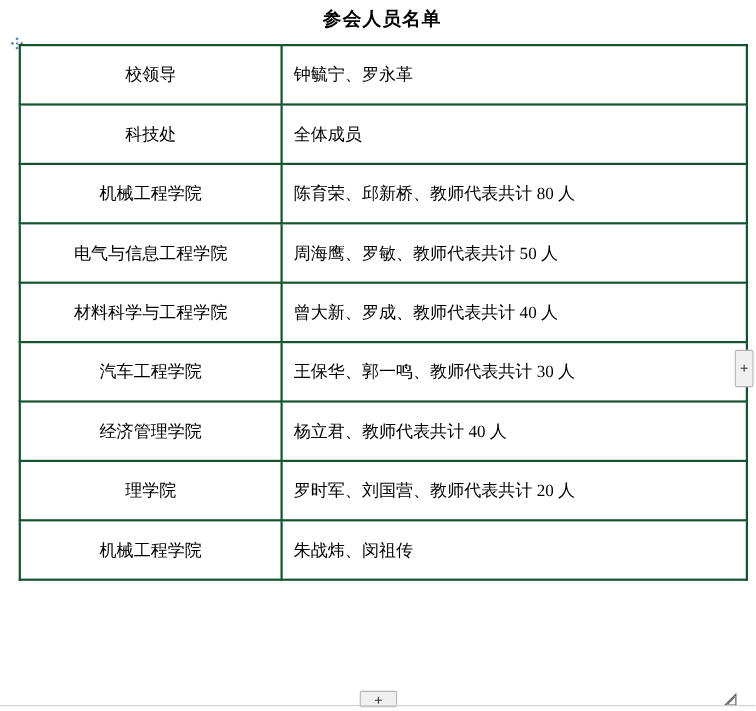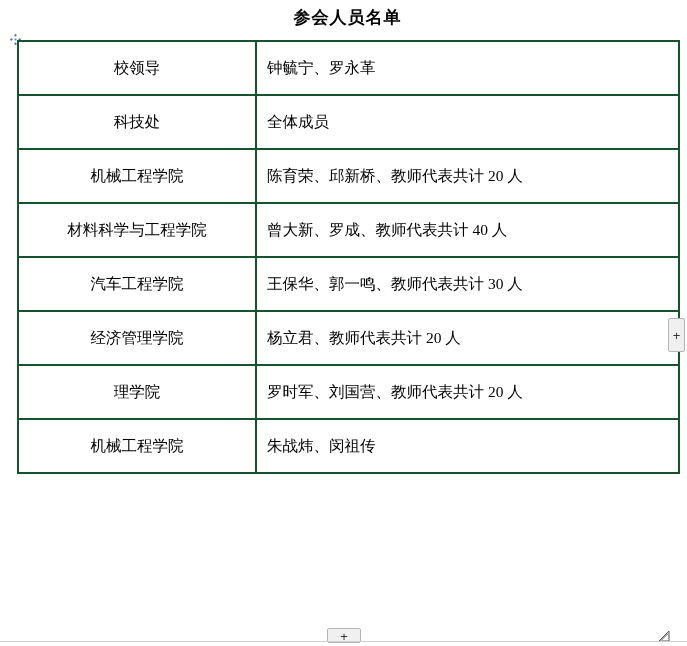--- a/index.html
+++ b/index.html
@@ -156,33 +156,37 @@
       <tr>
         <td class="col-unit">校领导</td>
         <td class="col-people">钟毓宁、罗永革</td>
       </tr>
       <tr>
         <td class="col-unit">科技处</td>
         <td class="col-people">全体成员</td>
       </tr>
       <tr>
         <td class="col-unit">机械工程学院</td>
-        <td class="col-people">陈育荣、邱新桥、教师代表共计 20 人</td>
+        <td class="col-people">陈育荣、邱新桥、教师代表共计 80 人</td>
+      </tr>
+      <tr>
+        <td class="col-unit">电气与信息工程学院</td>
+        <td class="col-people">周海鹰、罗敏、教师代表共计 50 人</td>
       </tr>
       <tr>
         <td class="col-unit">材料科学与工程学院</td>
         <td class="col-people">曾大新、罗成、教师代表共计 40 人</td>
       </tr>
       <tr>
         <td class="col-unit">汽车工程学院</td>
         <td class="col-people">王保华、郭一鸣、教师代表共计 30 人</td>
       </tr>
       <tr>
         <td class="col-unit">经济管理学院</td>
-        <td class="col-people">杨立君、教师代表共计 20 人</td>
+        <td class="col-people">杨立君、教师代表共计 40 人</td>
       </tr>
       <tr>
         <td class="col-unit">理学院</td>
         <td class="col-people">罗时军、刘国营、教师代表共计 20 人</td>
       </tr>
       <tr>
         <td class="col-unit">机械工程学院</td>
         <td class="col-people">朱战炜、闵祖传</td>
       </tr>
     </tbody>

